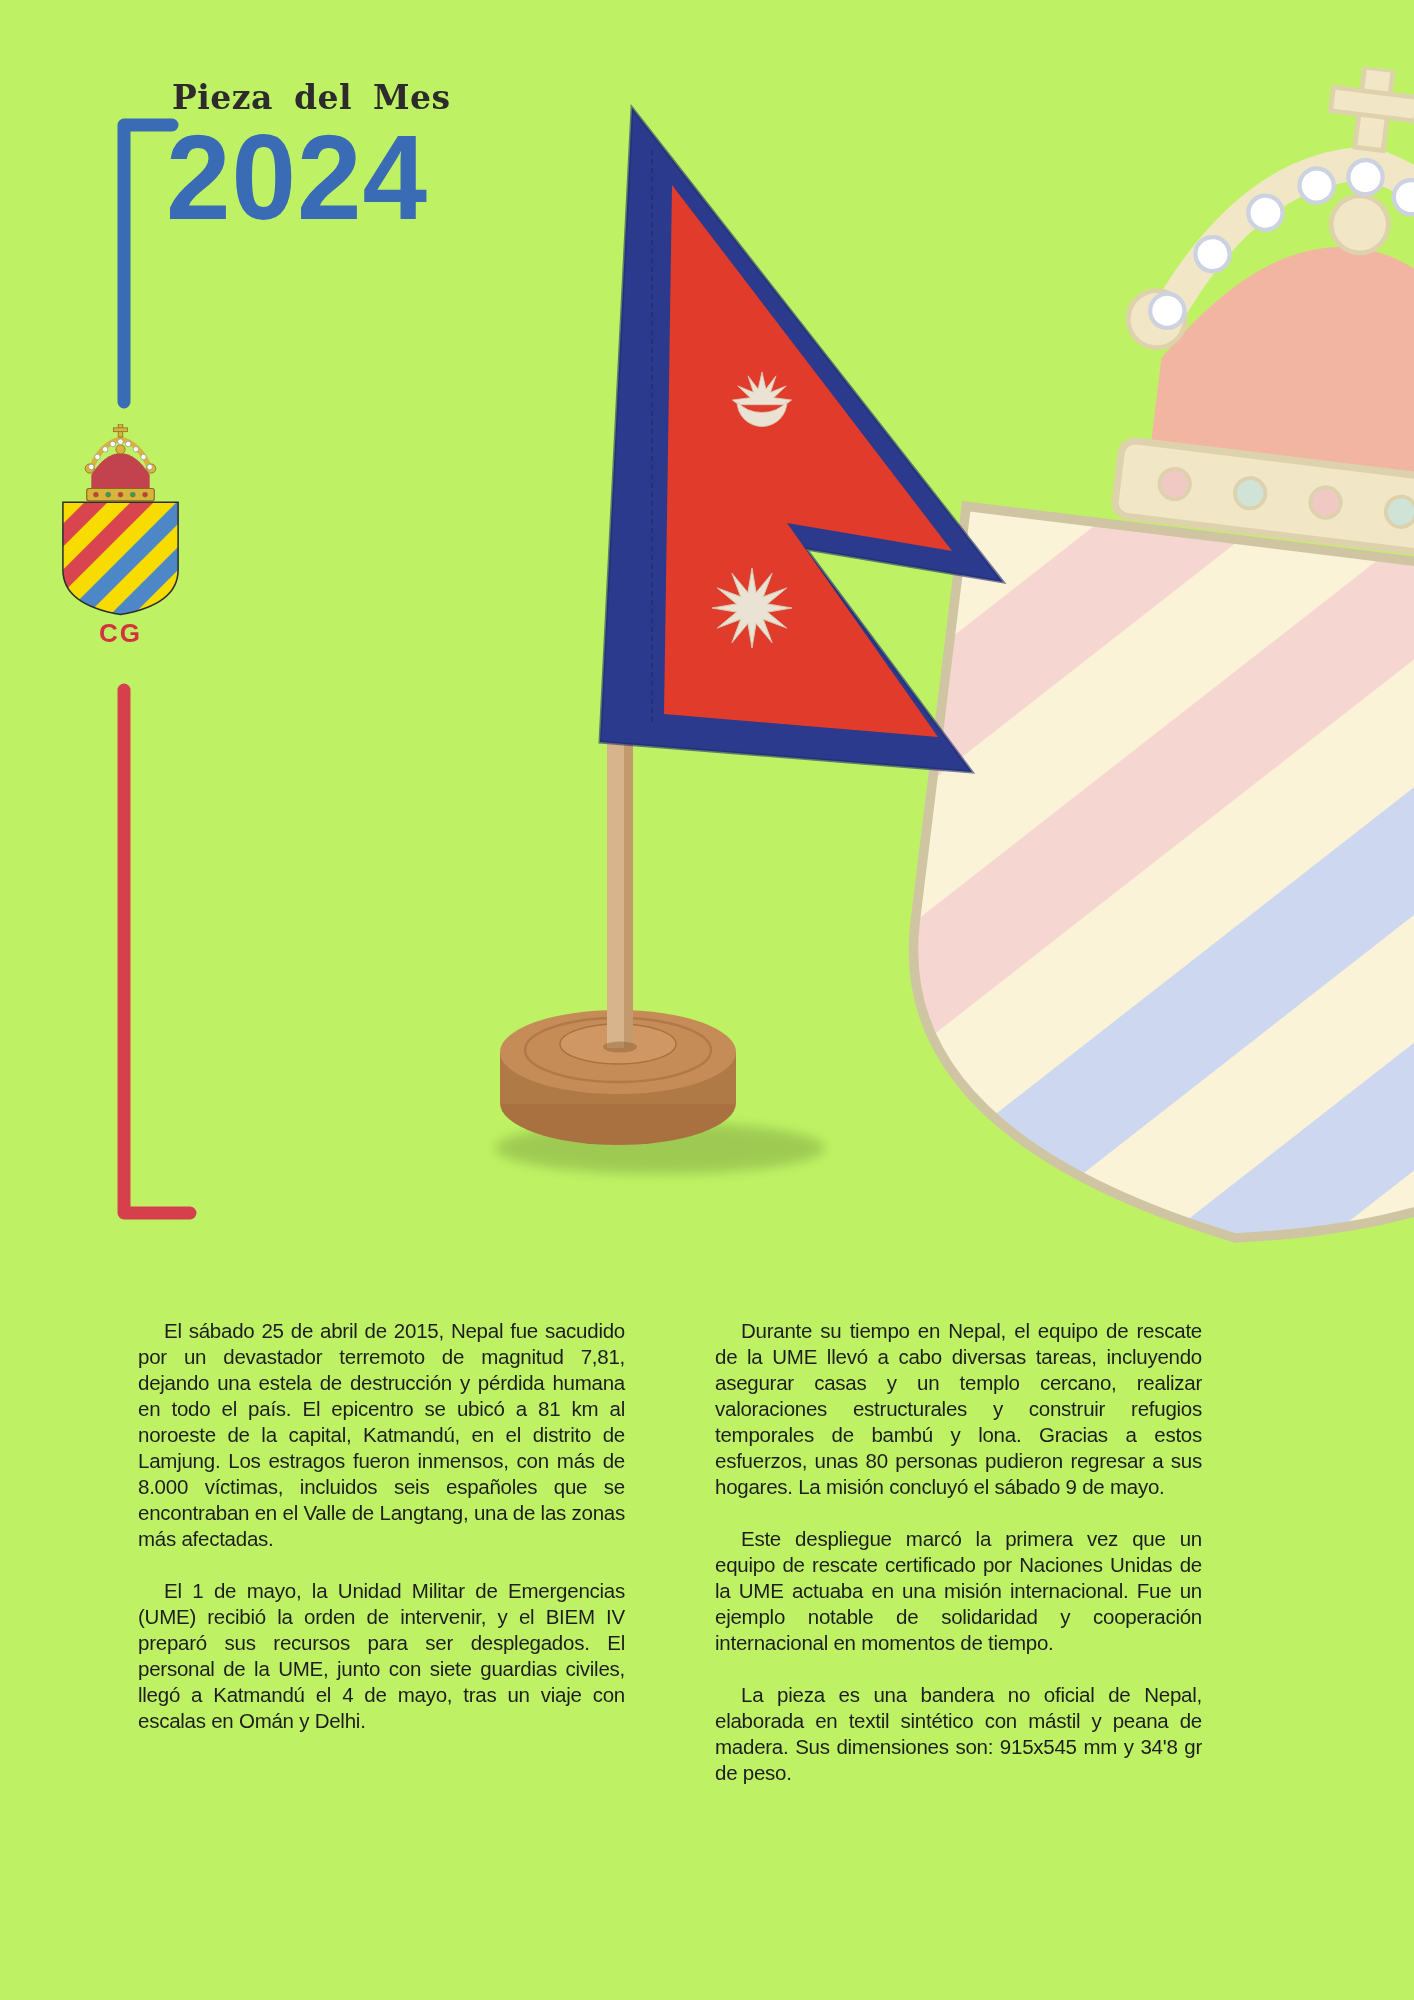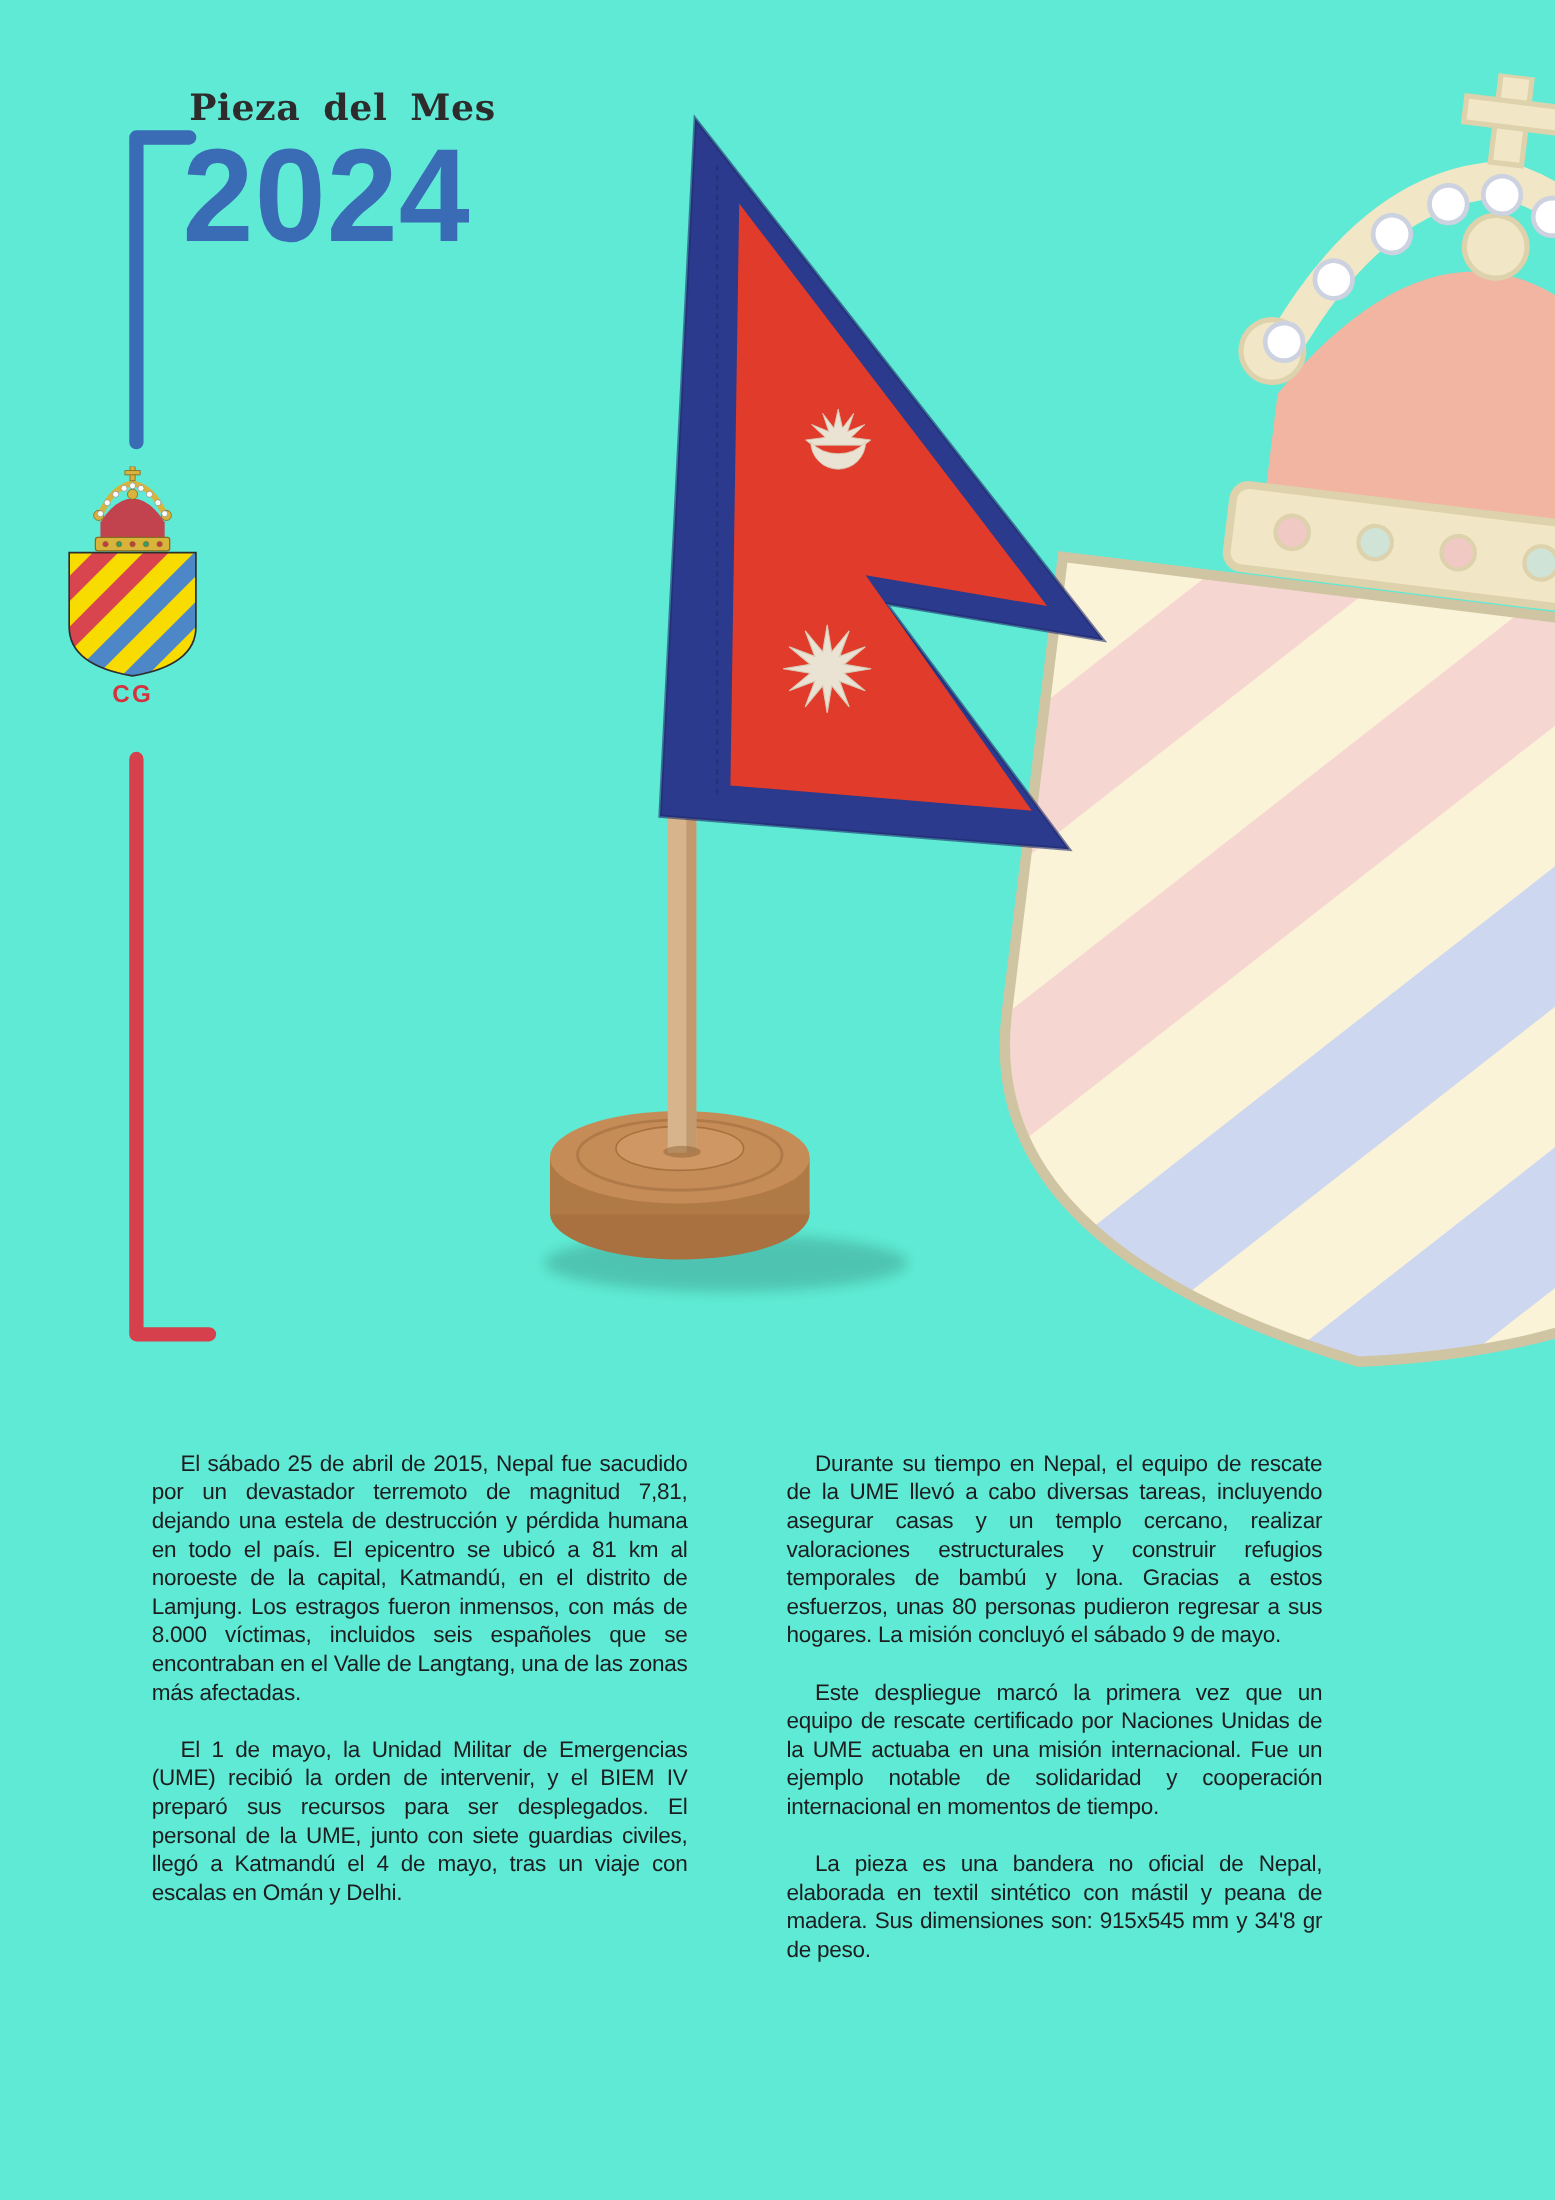--- a/index.html
+++ b/index.html
@@ -1,18 +1,18 @@
 <!DOCTYPE html>
 <html style="--accent-blue: #3a6bb5; --accent-red: #d5323f;"><head>
 <meta charset="utf-8">
 <style>
   html,body{margin:0;padding:0;background:#e8e8e8;}
   .page{
     position:relative;width:1414px;height:2000px;margin:0 auto;
-    background:#5eead4;overflow:hidden;
+    background:#bef264;overflow:hidden;
     font-family:"Liberation Sans",sans-serif;color:#1d1d1f;
   }
   
   .wm-layer{position:absolute;z-index:1;}
   .photo-layer{position:absolute;z-index:2;}
   .ink{position:absolute;z-index:4;}
   .bracket-layer{position:absolute;left:0;top:0;z-index:3;pointer-events:none;}
 
   
   .header{left:172px;top:80px;width:520px;}
@@ -39,21 +39,21 @@
   }
   .arms-wm{
     --y:#fbf3d8; --r:#f6d6d0; --b:#cdd7ef; --outline:#cfc5a2;
     --gold:#f1e6c6; --golddark:#ddd2ac; --cap:#f2b5a1;
     --pearl:#ffffff; --pearlstroke:#ccd2df; --j1:#f0c9c4; --j2:#cfe3d6;
     left:1000px;top:50px;width:760px;height:1188px;
     transform:rotate(7deg);transform-origin:30% 0;
   }
   .cg-label{
     left:59px;top:618px;width:123px;text-align:center;
-    font-weight:700;font-size:22px;letter-spacing:2px;color:var(--accent-red,#d5323f);
+    font-weight:700;font-size:26px;letter-spacing:2px;color:var(--accent-red,#d5323f);
   }
 
   
   .flag-photo{left:420px;top:80px;width:640px;height:1120px;}
 
   
   .piece-title{
     left:180px;top:1166px;width:880px;text-align:center;
     font-family:"DejaVu Serif",serif;font-weight:700;font-size:58px;
     color:#373435;letter-spacing:.5px;

